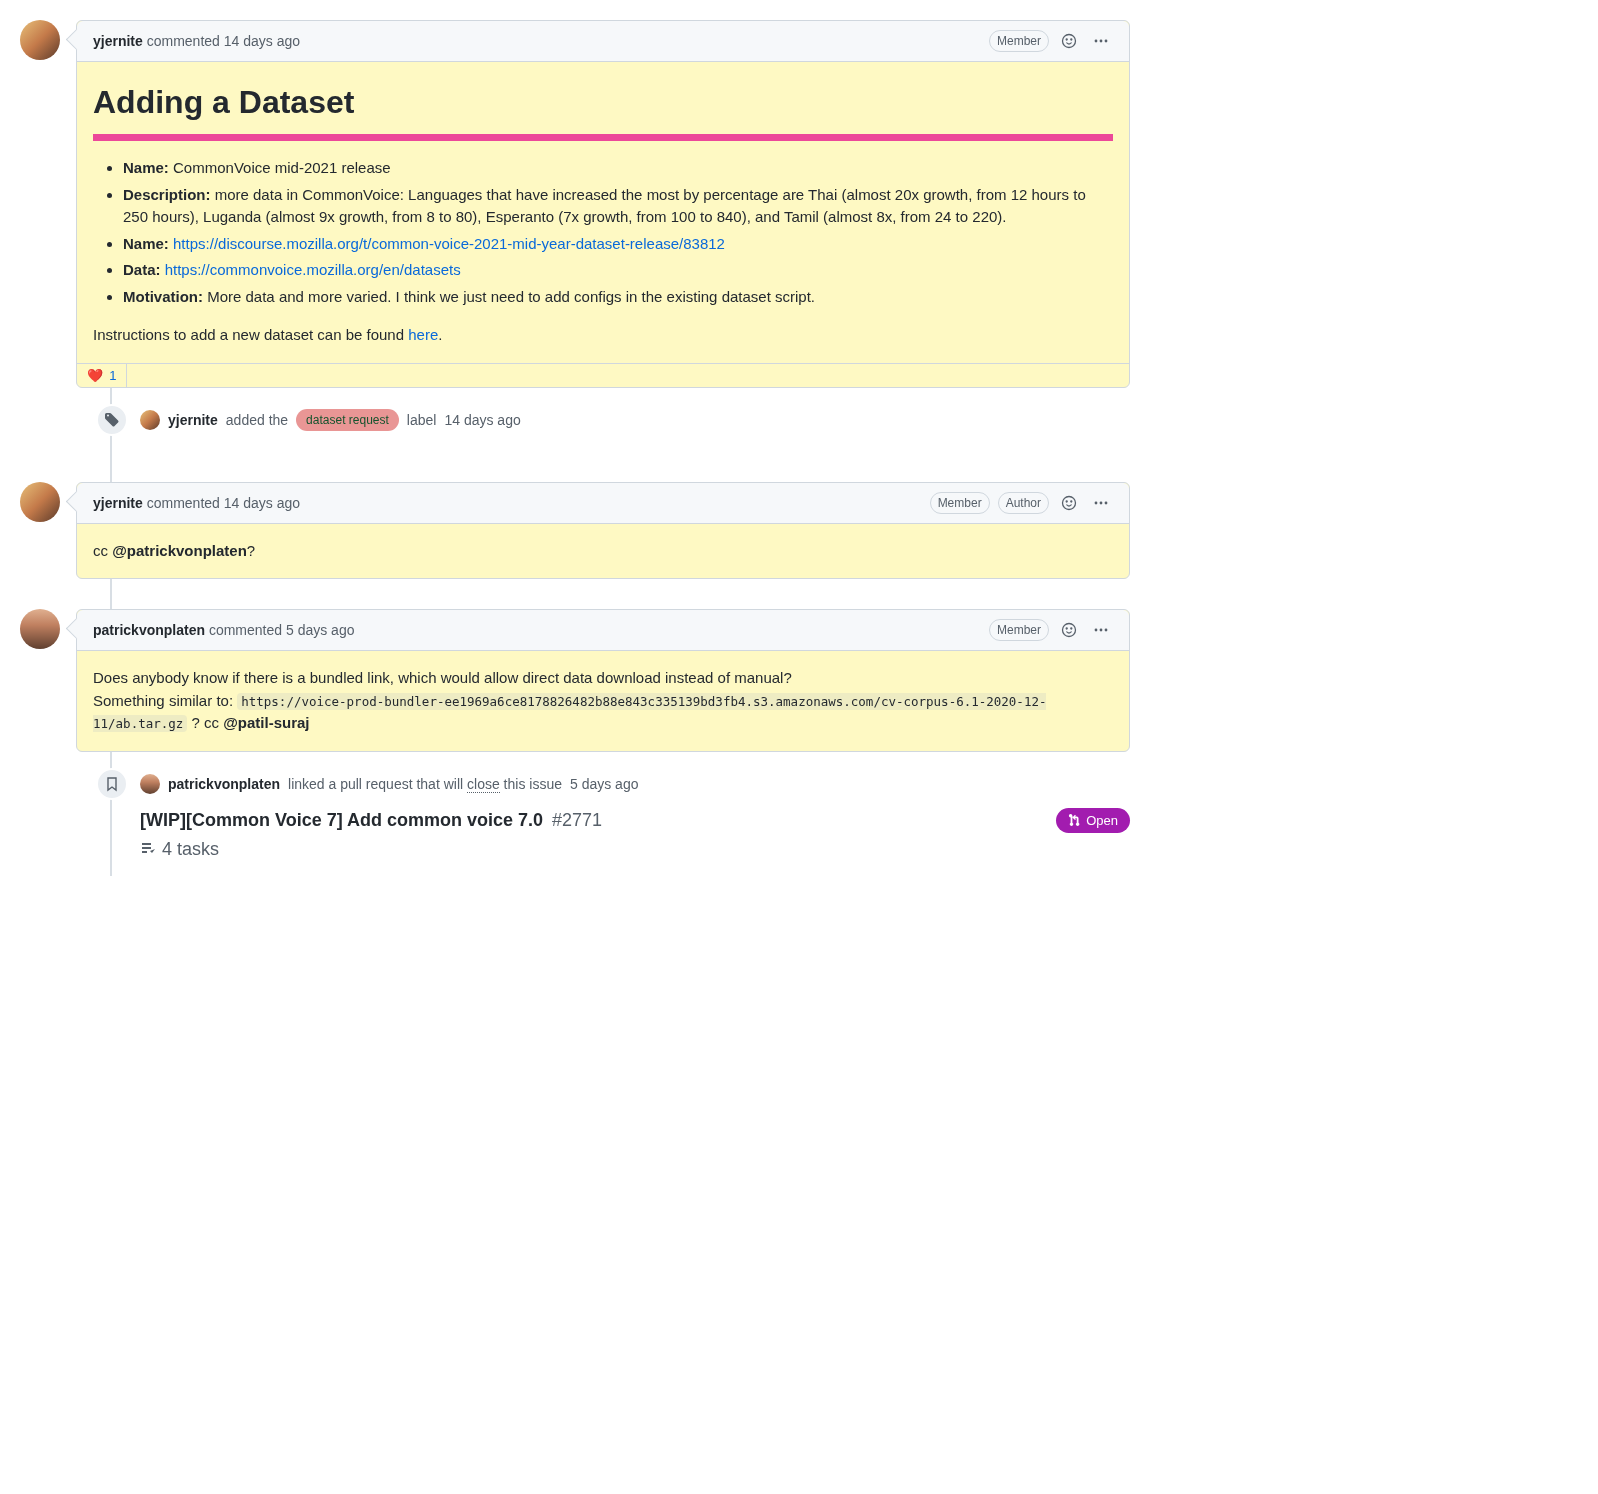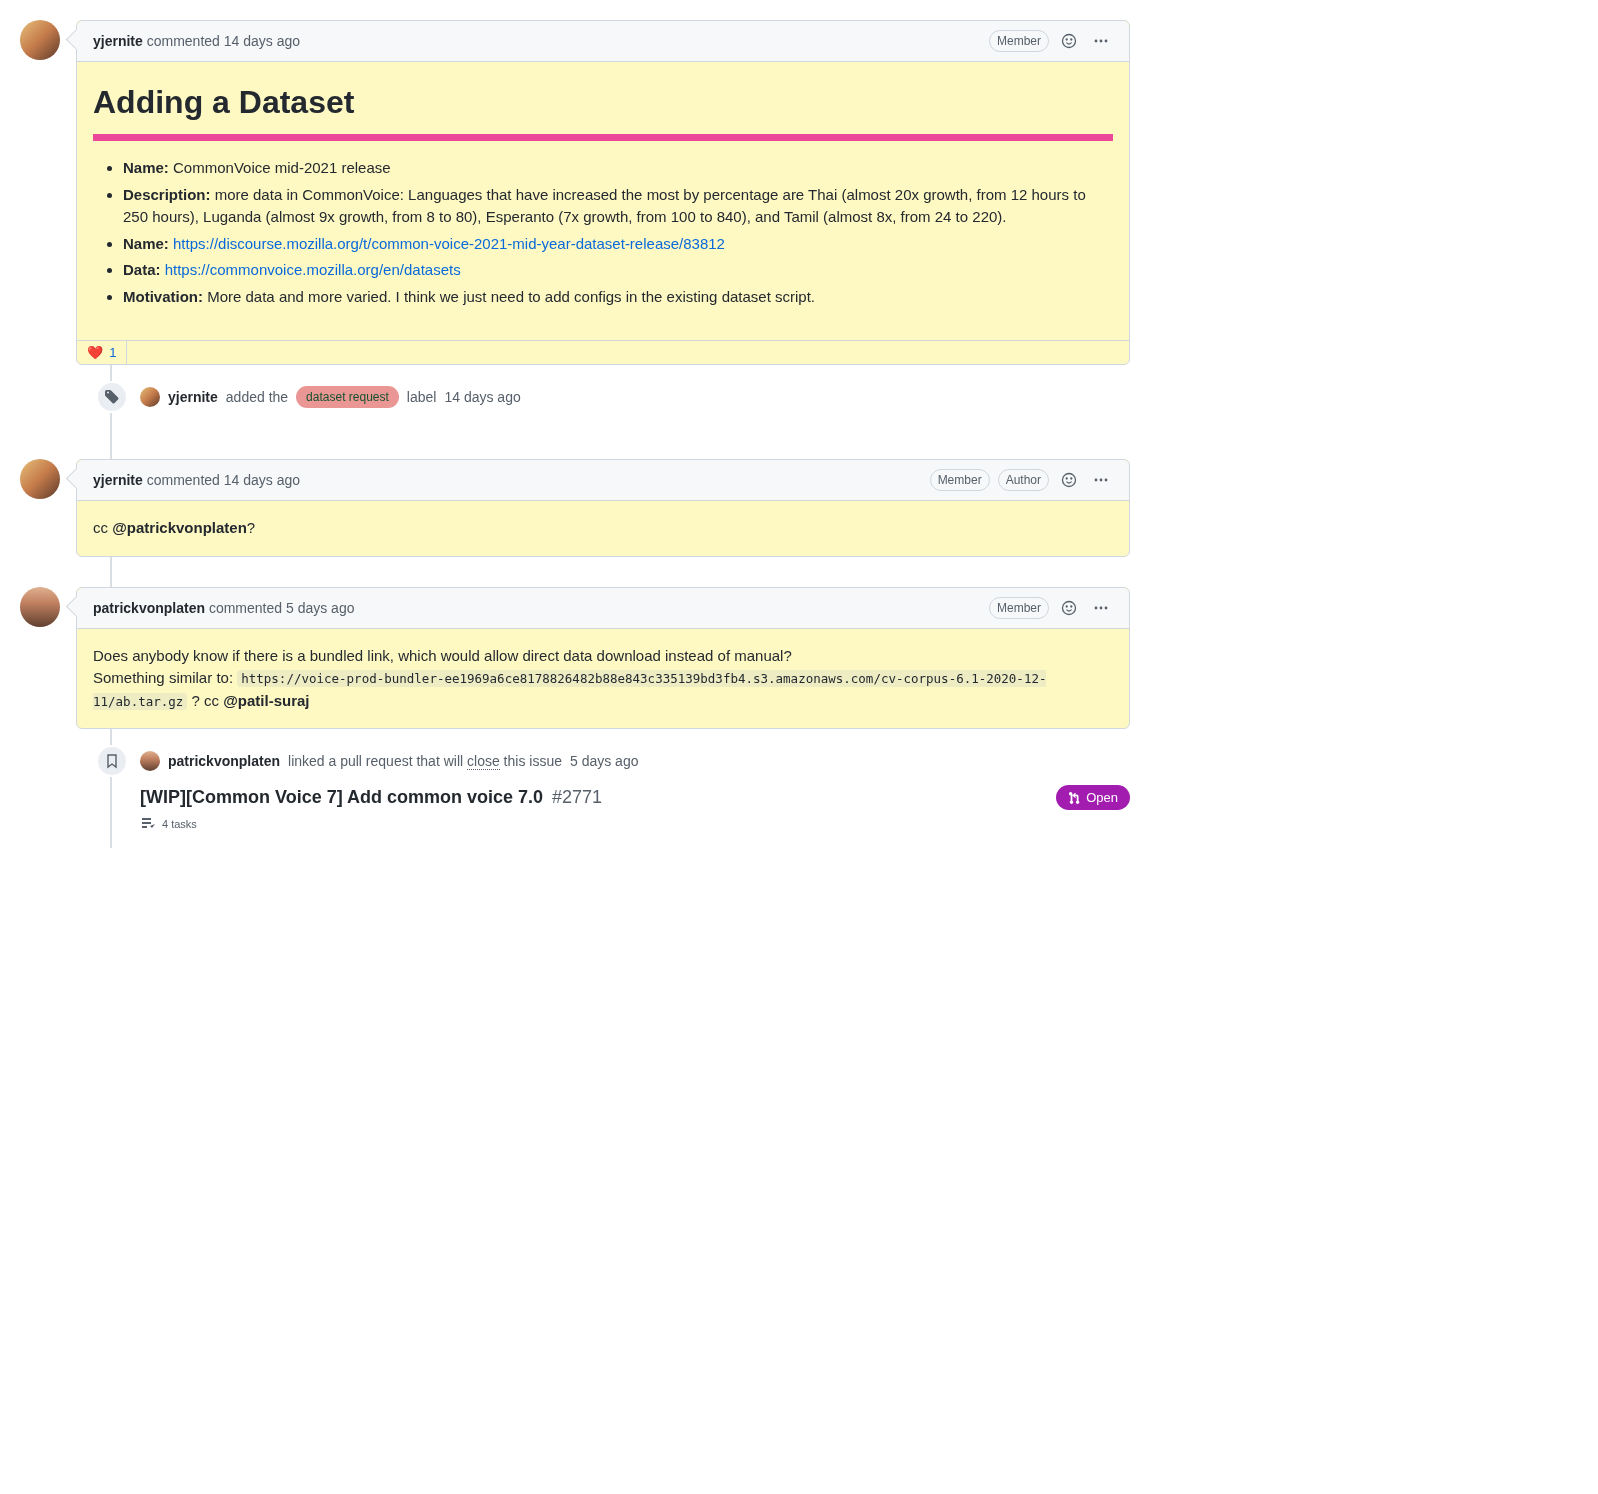--- a/index.html
+++ b/index.html
@@ -229,21 +229,21 @@
     font-size: 13px;
     font-weight: 500;
     display: inline-flex;
     align-items: center;
     gap: 4px;
   }
   .tasks-row {
     padding-left: 44px;
     margin-top: 6px;
     color: #57606a;
-    font-size: 11px;
+    font-size: 18px;
     display: flex;
     align-items: center;
     gap: 6px;
     position: relative;
     z-index: 1;
   }
   .dotted { border-bottom: 1px dotted #57606a; }
   .gap-block { height: 30px; position: relative; margin-left: 20px; }
   .gap-block::before {
     content: ""; position: absolute; left: 70px; top:0; bottom:0; width:2px; background:#d8dee4;
@@ -284,20 +284,23 @@
     </div>
     <div class="comment-body">
       <h2>Adding a Dataset</h2>
       <ul>
         <li><strong>Name:</strong> <span>CommonVoice mid-2021 release</span></li>
         <li><strong>Description:</strong> <span>more data in CommonVoice: Languages that have increased the most by percentage are Thai (almost 20x growth, from 12 hours to 250 hours), Luganda (almost 9x growth, from 8 to 80), Esperanto (7x growth, from 100 to 840), and Tamil (almost 8x, from 24 to 220).</span></li>
         <li><strong>Name:</strong> <a>https://discourse.mozilla.org/t/common-voice-2021-mid-year-dataset-release/83812</a></li>
         <li><strong>Data:</strong> <a>https://commonvoice.mozilla.org/en/datasets</a></li>
         <li><strong>Motivation:</strong> <span>More data and more varied. I think we just need to add configs in the existing dataset script.</span></li>
       </ul>
+      <p>
+        <span>Instructions to add a new dataset can be found </span><a>here</a><span>.</span>
+      </p>
     </div>
     <div class="reaction-bar">
       <div class="reaction">
         <span>❤️</span>
         <span class="count">1</span>
       </div>
     </div>
   </div>
 </div>
 

